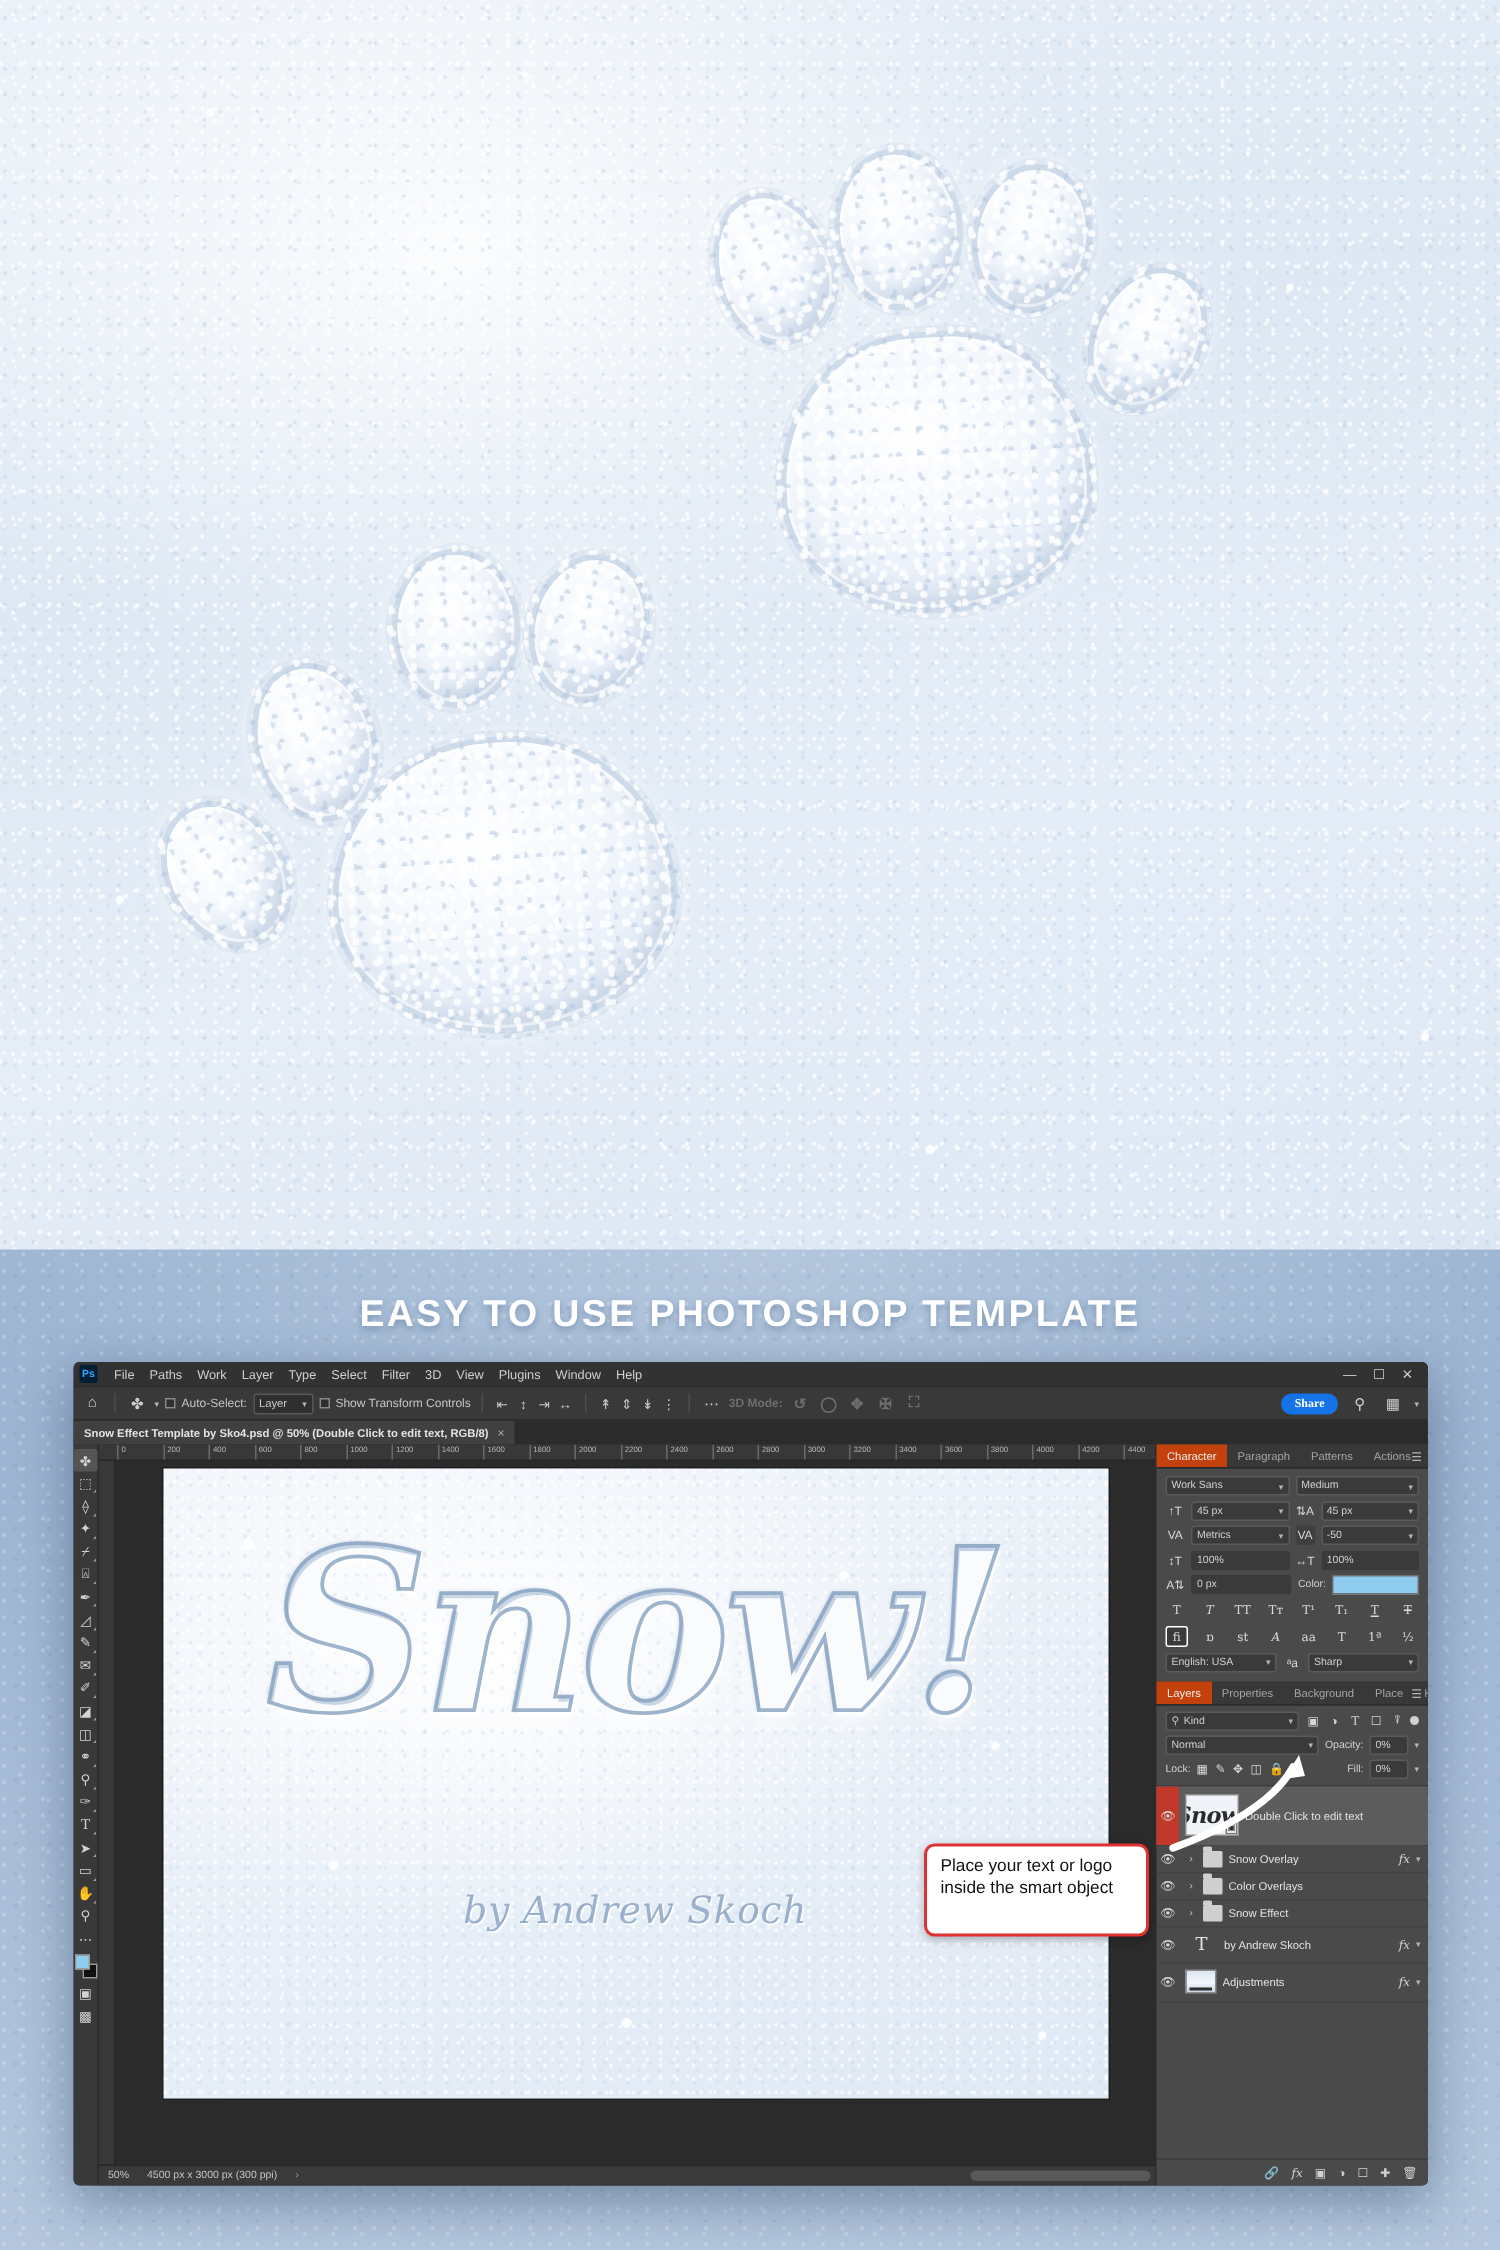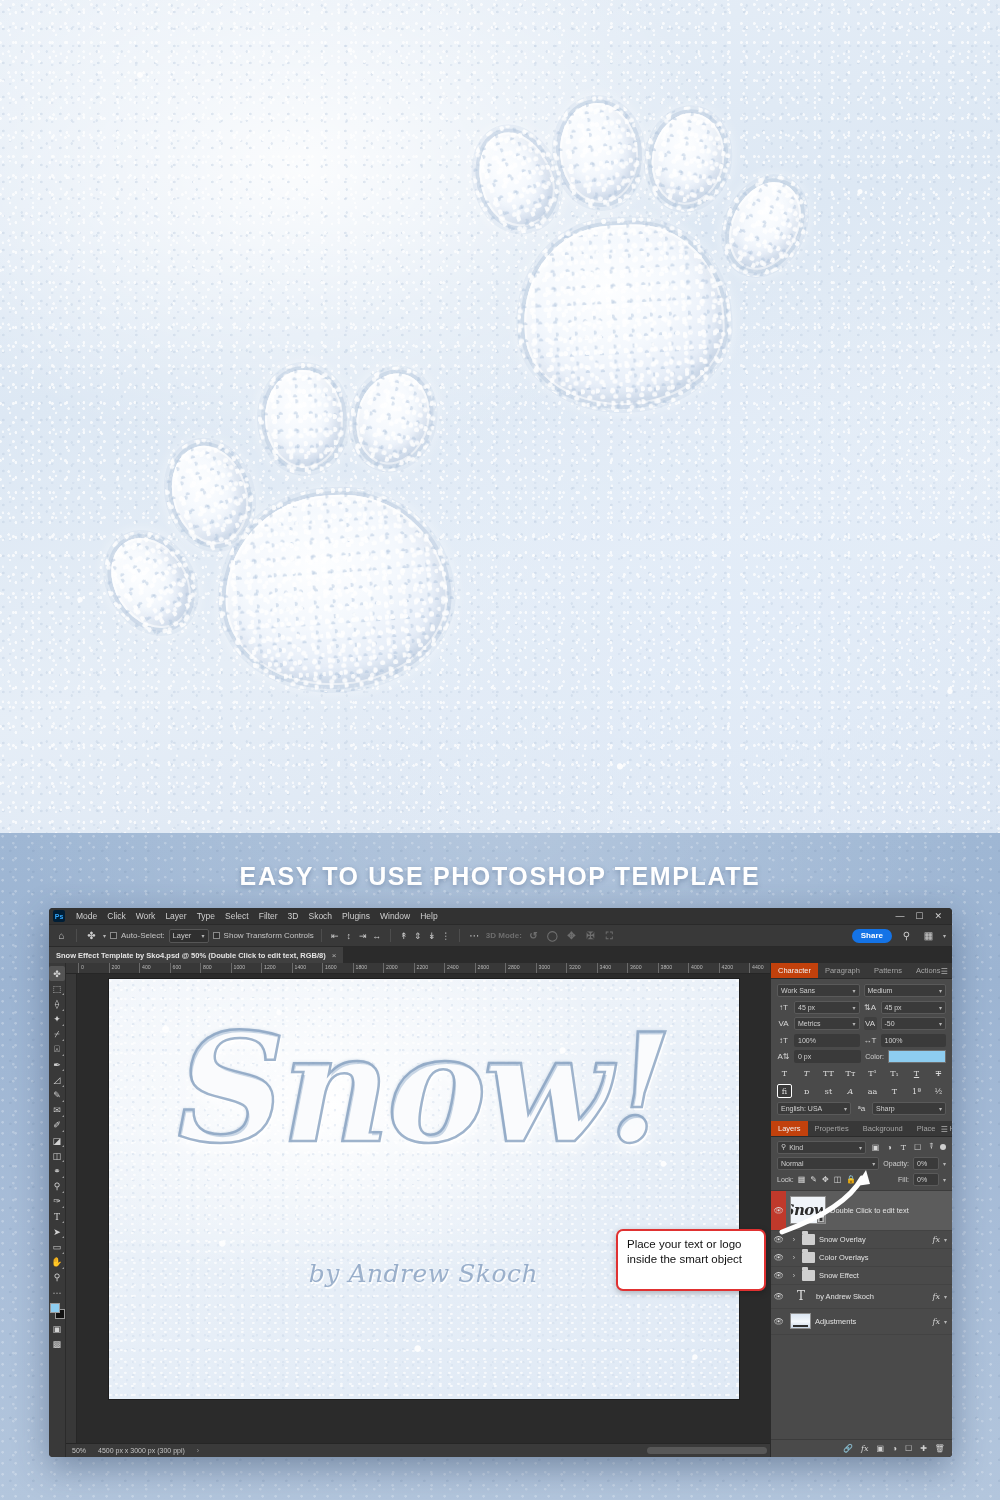--- a/index.html
+++ b/index.html
@@ -132,21 +132,21 @@
   .ob-select {
     height: 14px; min-width: 40px; background: #2f2f2f; border: 1px solid #565656;
     border-radius: 2px; display: flex; align-items: center; justify-content: space-between;
     padding: 0 3px; font-size: 7.5px; color: #ccc; gap: 4px;
   }
   .ob-align { display: flex; gap: 2px; }
   .ob-align .g { width: 12px; height: 12px; display: flex; align-items: center; justify-content: center; font-size: 9px; color: #c9c9c9; }
   .ob-right { position: absolute; right: 6px; display: flex; align-items: center; gap: 7px; }
   .share-btn {
     background: #1473e6; color: #fff; font-size: 8px; font-weight: bold;
-    padding: 2.5px 9px; border-radius: 9px;
+    padding: 2.5px 9px; border-radius: 9px; font-family: Liberation Serif, serif;
   }
   .dim { color: #6e6e6e; font-weight: bold; }
 
   
   .ps-tabbar { height: 16px; background: #2b2b2b; display: flex; align-items: flex-start; }
   .doc-tab {
     height: 16px; background: #404040; display: flex; align-items: center; gap: 6px;
     padding: 0 7px; font-size: 7.5px; color: #e3e3e3; font-weight: bold;
     border-right: 1px solid #2b2b2b; white-space: nowrap;
   }
@@ -376,29 +376,29 @@
 
 <div class="band">
   <div class="grain2"></div>
 </div>
 <div class="headline">EASY TO USE PHOTOSHOP TEMPLATE</div>
 
 <div class="ps">
 
   <div class="ps-menubar">
     <div class="ps-logo">Ps</div>
-    <div class="menu-item">Mode</div>
-    <div class="menu-item">Click</div>
+    <div class="menu-item">File</div>
+    <div class="menu-item">Paths</div>
     <div class="menu-item">Work</div>
     <div class="menu-item">Layer</div>
     <div class="menu-item">Type</div>
     <div class="menu-item">Select</div>
     <div class="menu-item">Filter</div>
     <div class="menu-item">3D</div>
-    <div class="menu-item">Skoch</div>
+    <div class="menu-item">View</div>
     <div class="menu-item">Plugins</div>
     <div class="menu-item">Window</div>
     <div class="menu-item">Help</div>
     <div class="win-btns">
       <div class="win-btn">—</div>
       <div class="win-btn">☐</div>
       <div class="win-btn">✕</div>
     </div>
   </div>
 

